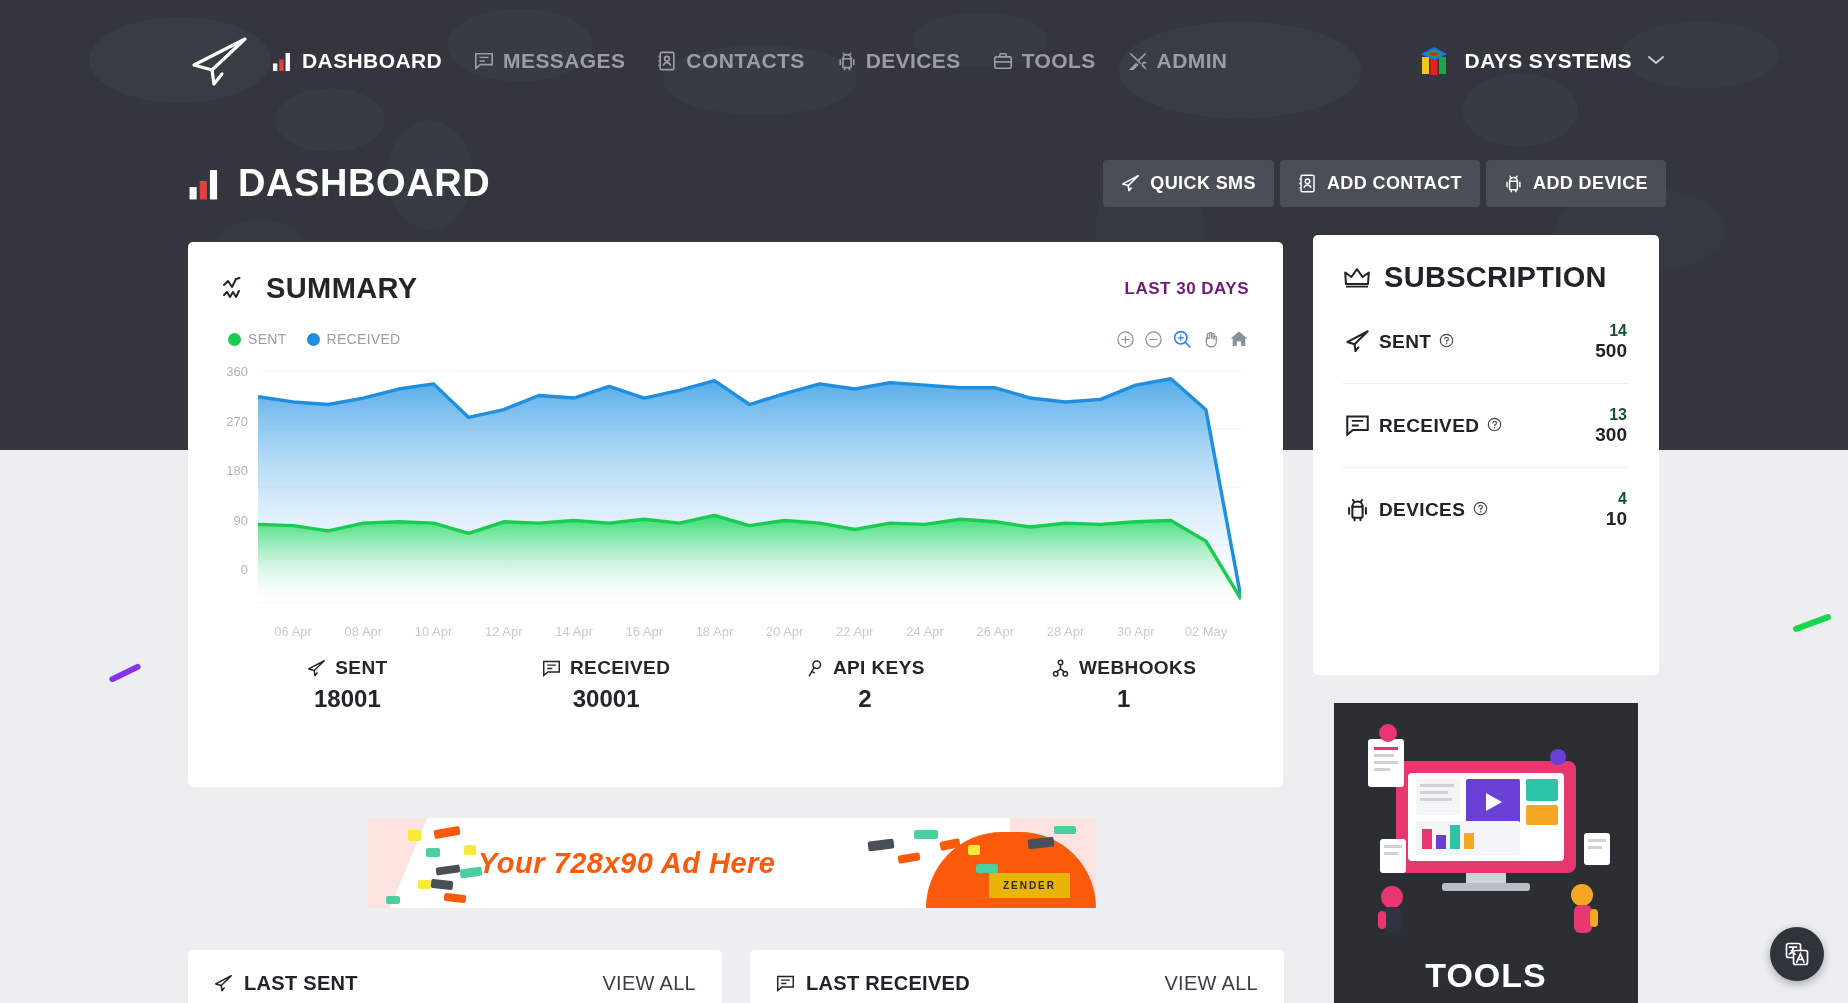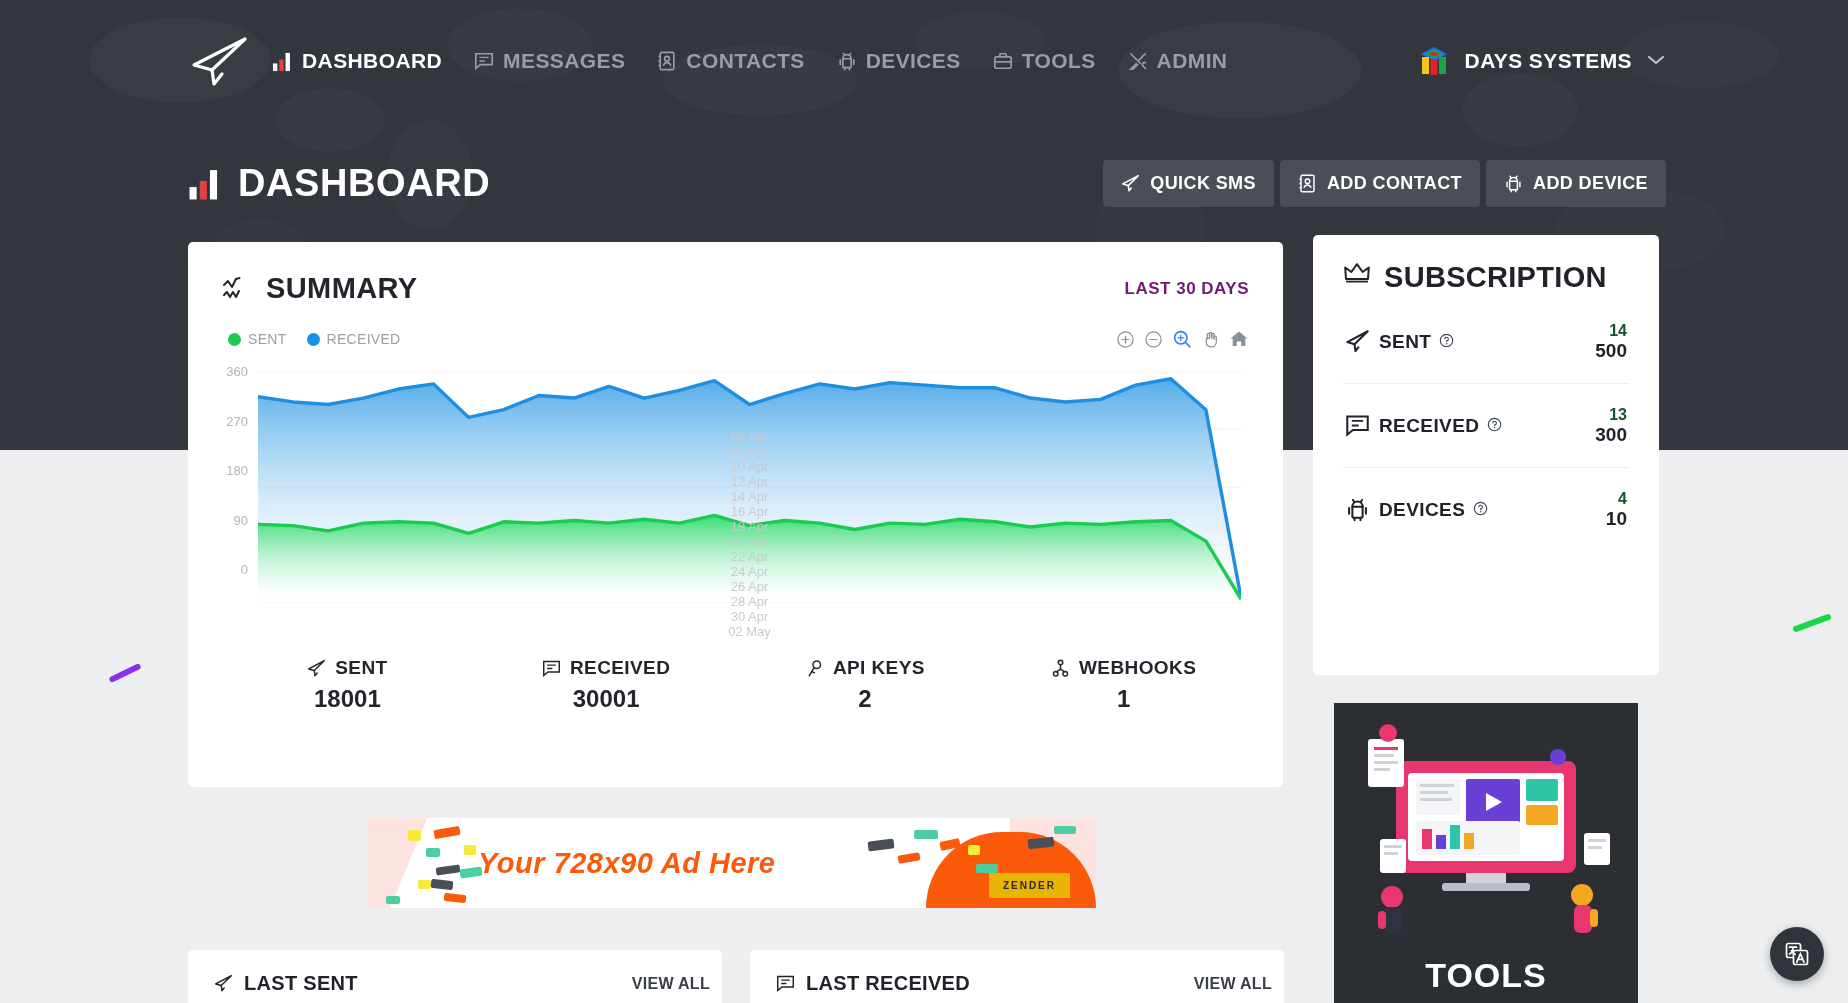--- a/index.html
+++ b/index.html
@@ -99,40 +99,40 @@
   
   .chart-wrap { position: relative; margin: 18px 26px 0 26px; height: 320px; }
   .legend { position: absolute; top: 8px; left: 14px; display: flex; gap: 20px; }
   .legend-item { display: flex; align-items: center; gap: 7px; font-size: 14px; color: #9aa0a6; letter-spacing: .3px;}
   .dot { width: 13px; height: 13px; border-radius: 50%; display: inline-block; }
   .chart-tools { position: absolute; top: 6px; right: 8px; display: flex; gap: 9px; align-items: center; }
   .chart-tools span { cursor: pointer; display: block; line-height: 0; }
   .plot { position: absolute; top: 42px; left: 0; right: 10px; bottom: 0; }
   .ylabels { position: absolute; left: 0; top: 48px; height: 198px; width: 34px; }
   .ylabel { position: absolute; right: 0; font-size: 13px; color: #b0b4b9; transform: translateY(-50%); }
-  .xlabels { position: absolute; left: 44px; right: 6px; bottom: 4px; display: flex; flex-direction: column; }
+  .xlabels { position: absolute; left: 44px; right: 6px; bottom: 4px; display: flex; }
   .xlabel { flex: 1 1 0; text-align: center; font-size: 13px; color: #c7cbd0; }
 
   
   .stats { display: flex; margin-top: 14px; padding: 0 30px; }
   .stat { flex: 1 1 0; text-align: center; }
   .stat-label {
     display: flex; align-items: center; justify-content: center; gap: 9px;
     font-size: 19px; font-weight: 700; color: #23262c; letter-spacing: .4px;
   }
   .stat-value { font-size: 24px; font-weight: 700; color: #23262c; margin-top: 6px; }
 
   
   .sub-card {
     position: absolute; top: 235px; left: 1313px;
     width: 346px; height: 440px;
     padding: 26px 30px 0 30px;
   }
   .sub-card h2 {
-    display: flex; gap: 13px;
+    display: flex; align-items: center; gap: 13px;
     font-size: 29px; font-weight: 700; color: #20232a; letter-spacing: .3px;
     margin-bottom: 6px;
   }
   .sub-row {
     display: flex; align-items: center;
     padding: 22px 2px; border-top: 1px solid #eceef0;
   }
   .sub-row:first-of-type { border-top: none; }
   .sub-ico { width: 34px; flex: 0 0 34px; display: flex; align-items: center; }
   .sub-name {
@@ -171,28 +171,28 @@
     padding: 7px 14px;
   }
   .conf { position: absolute; border-radius: 2px; }
 
   
   .bottom-card { position: absolute; top: 950px; height: 120px; }
   .bc-left  { left: 188px;  width: 534px; }
   .bc-right { left: 750px;  width: 534px; }
   .bc-head {
     display: flex; align-items: center;
-    padding: 22px 12px 0 26px;
+    padding: 22px 26px 0 26px;
   }
   .bc-title {
     display: flex; align-items: center; gap: 11px;
     font-size: 20px; font-weight: 700; color: #20232a; letter-spacing: .3px;
   }
   .bc-viewall {
-    margin-left: auto; font-size: 16px; font-weight: 700;
+    margin-left: auto; font-size: 20px; font-weight: 400;
     color: #3a3f47; letter-spacing: .3px; cursor: pointer;
   }
 
   
   .promo {
     position: absolute; left: 1334px; top: 703px;
     width: 304px; height: 300px; background: #2b2e33; overflow: hidden;
     cursor: pointer;
   }
   .promo-art { position: absolute; left: 0; right: 0; top: 18px; height: 215px; }

